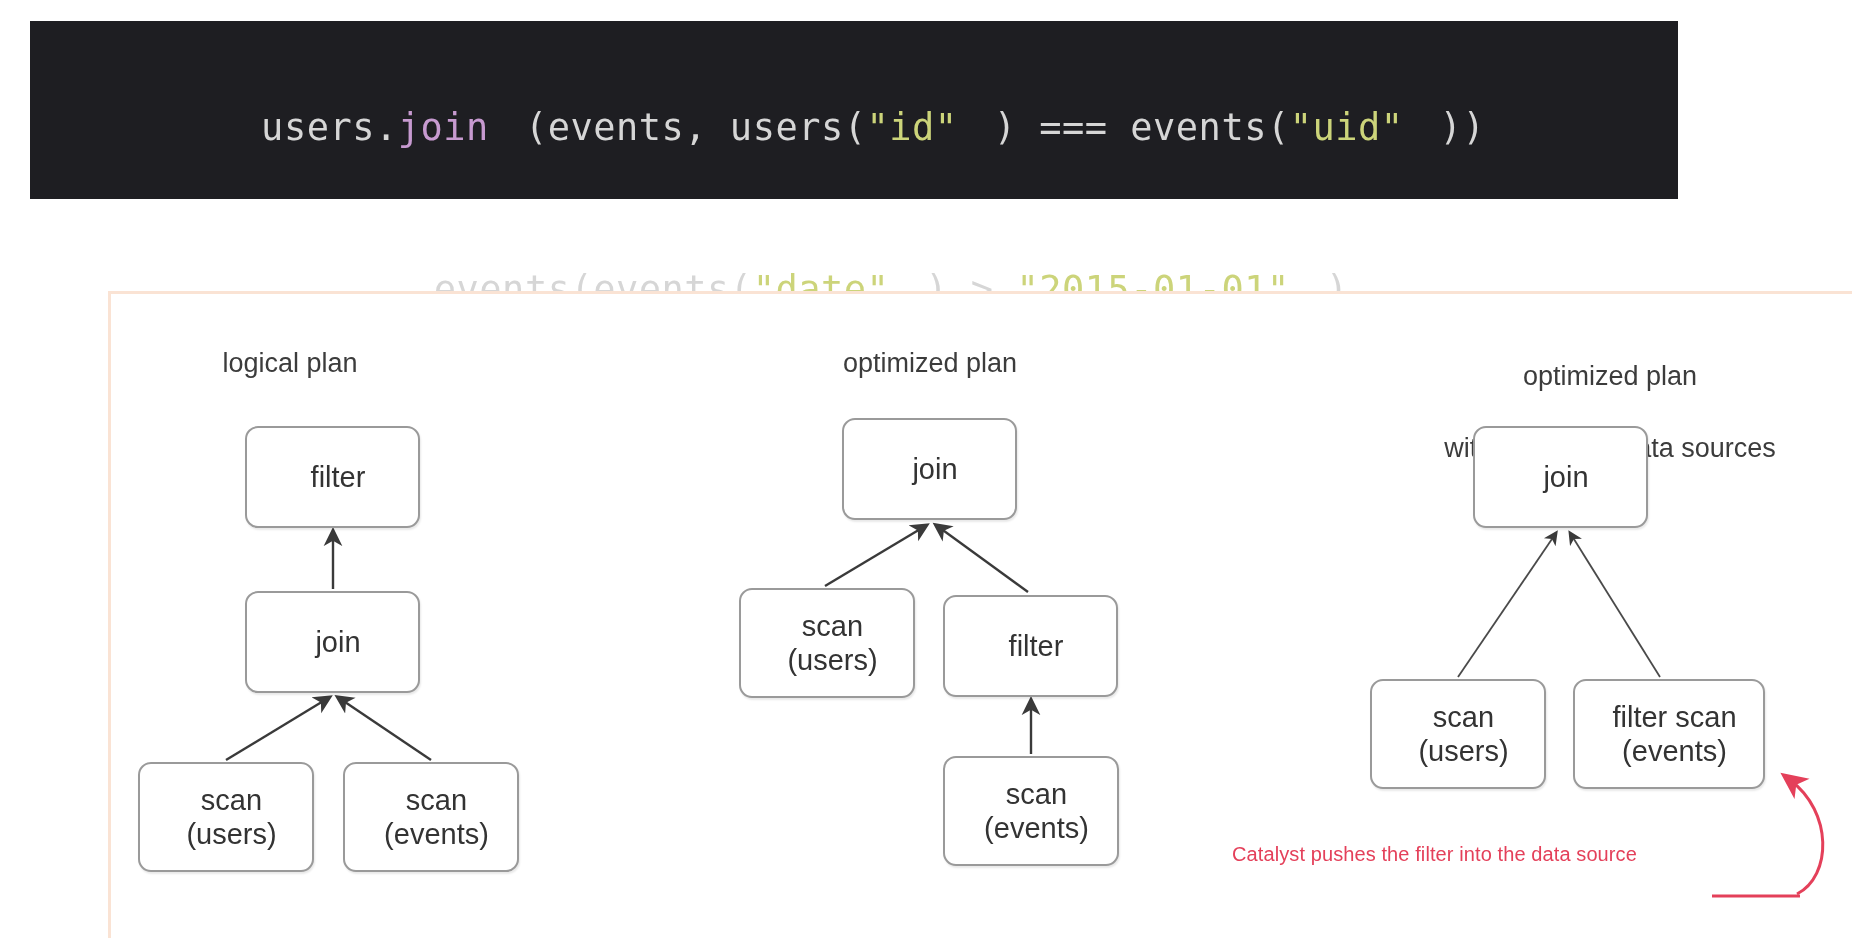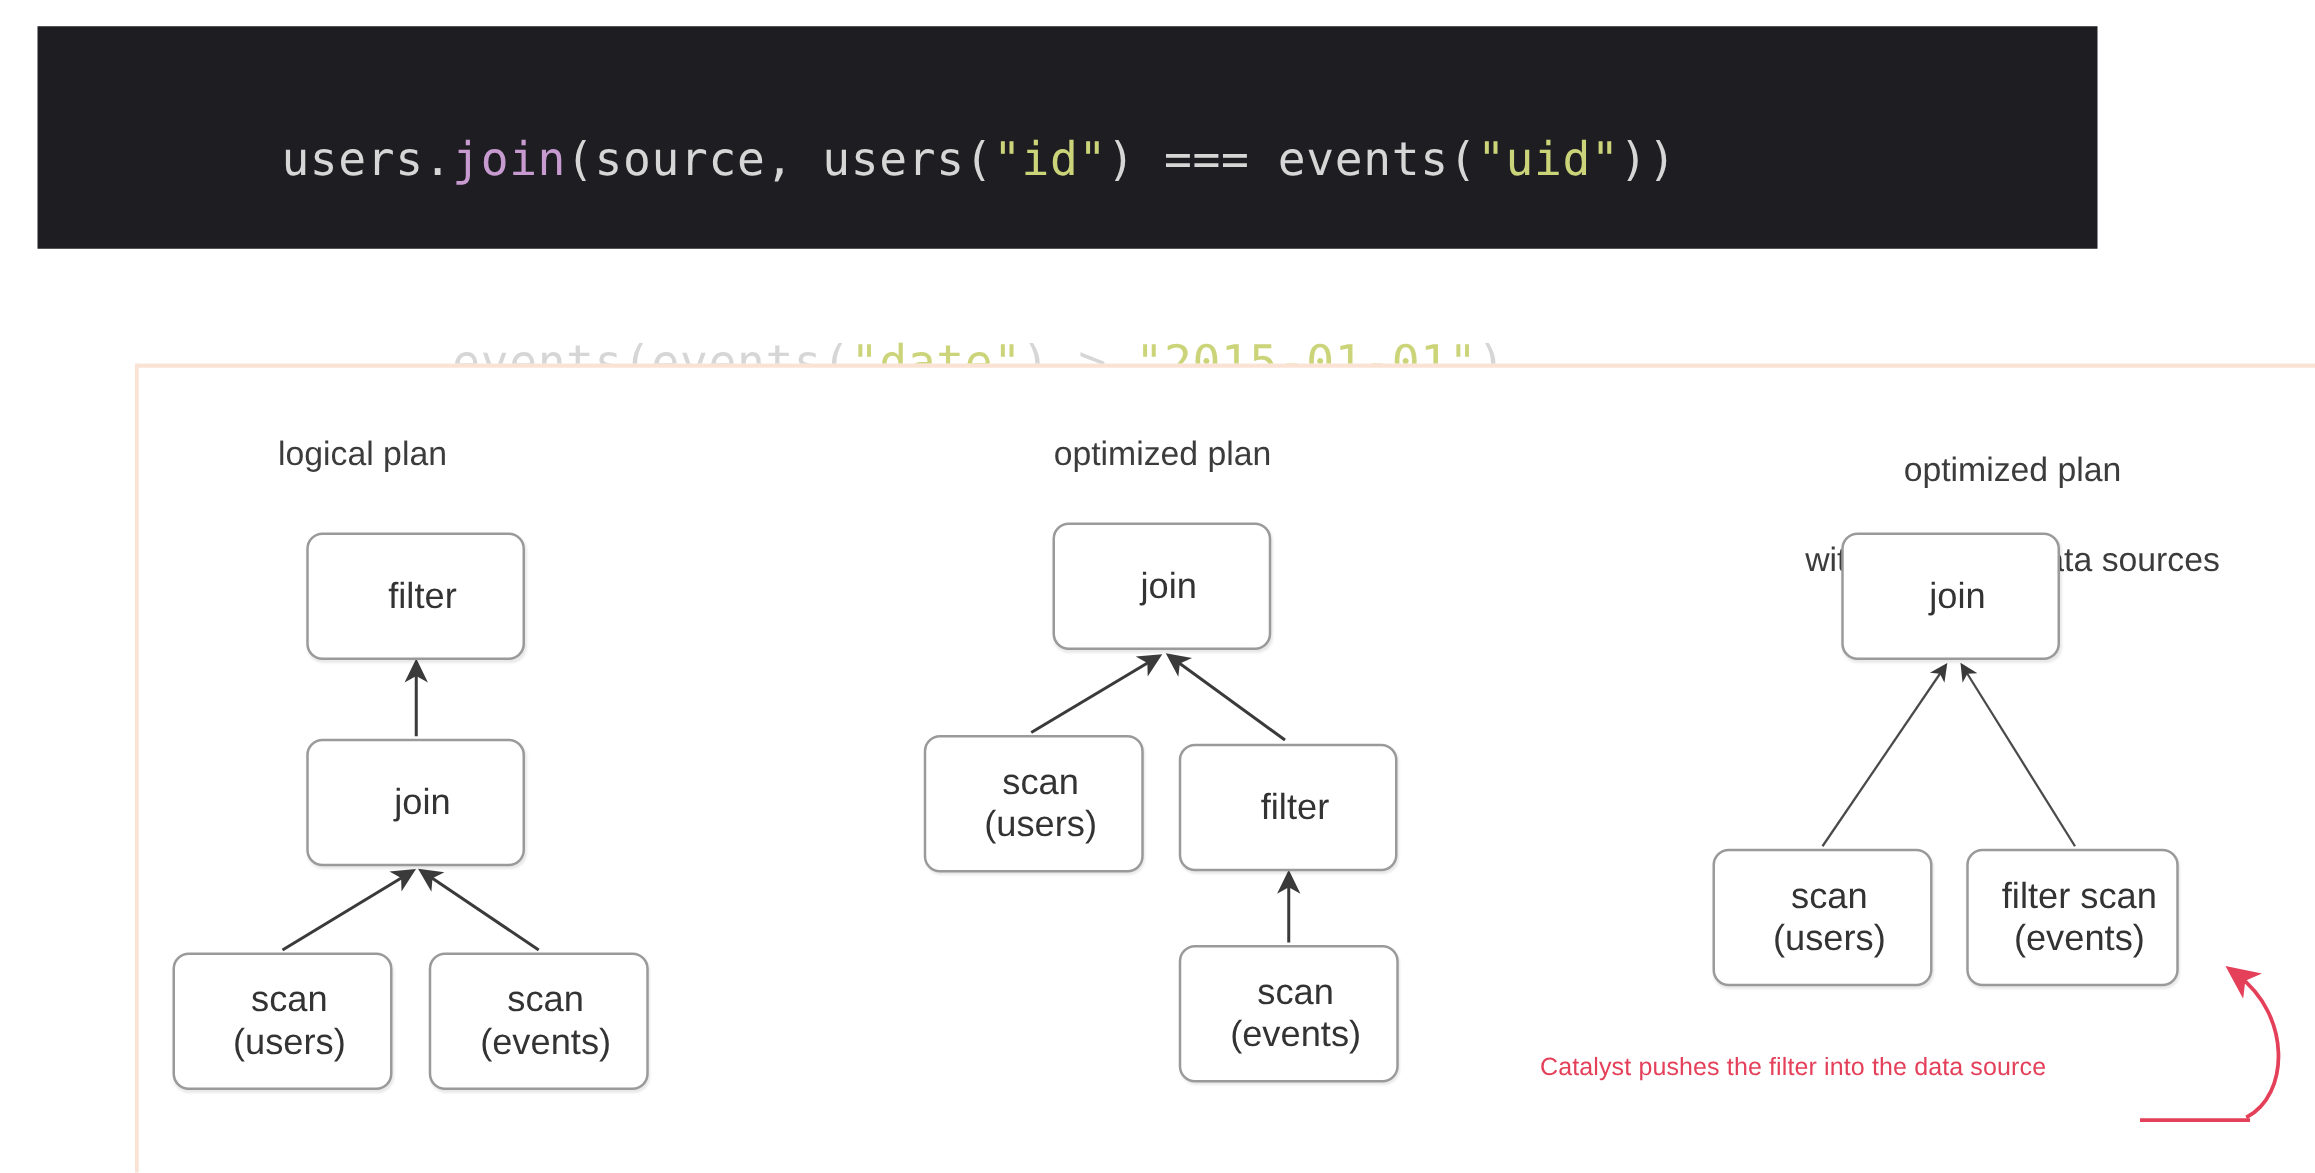--- a/index.html
+++ b/index.html
@@ -30,21 +30,21 @@
   }
   .code-line {
     font-family: "DejaVu Sans Mono", "Liberation Mono", monospace;
     font-size: 37px;
     line-height: 54px;
     letter-spacing: 0.5px;
     color: #d6d6d6;
     white-space: pre;
     padding-left: 104px;
   }
-  .tok-plain  { color: #d6d6d6; }
+  .tok-plain  { color: #d6d6d6; margin-left: 36px; }
   .tok-method { color: #c79ad0; }
   .tok-string { color: #ccd47a; }
 
   
   #plan-panel {
     position: absolute;
     left: 108px;
     top: 291px;
     width: 1760px;
     height: 660px;
@@ -115,21 +115,21 @@
     font-family: "Liberation Sans", sans-serif;
     letter-spacing: 0.1px;
   }
   #annotation div { white-space: nowrap; }
 </style>
 </head>
 <body>
 
 <div id="code-block">
   <div class="code-line">
-    <span class="tok-plain">users.</span><span class="tok-method">join</span><span class="tok-plain">(source, users(</span><span class="tok-string">"id"</span><span class="tok-plain">) === events(</span><span class="tok-string">"uid"</span><span class="tok-plain">))</span>
+    <span class="tok-plain">users.</span><span class="tok-method">join</span><span class="tok-plain">(events, users(</span><span class="tok-string">"id"</span><span class="tok-plain">) === events(</span><span class="tok-string">"uid"</span><span class="tok-plain">))</span>
   </div>
   <div class="code-line">
     <span class="tok-plain">     </span><span class="tok-plain">.events(events(</span><span class="tok-string">"date"</span><span class="tok-plain">) &gt; </span><span class="tok-string">"2015-01-01"</span><span class="tok-plain">)</span>
   </div>
 </div>
 
 <div id="plan-panel"></div>
 <div id="plan-panel-top-border"></div>
 
 <div class="plan-title" style="left:140px; top:345px; width:300px;">logical plan</div>
@@ -184,18 +184,18 @@
 <div class="node" style="left:842px; top:418px; width:175px; height:102px;">join</div>
 <div class="node" style="left:739px; top:588px; width:176px; height:110px;">scan
 (users)</div>
 <div class="node" style="left:943px; top:595px; width:175px; height:102px;">filter</div>
 <div class="node" style="left:943px; top:756px; width:176px; height:110px;">scan
 (events)</div>
 
 <div class="node" style="left:1473px; top:426px; width:175px; height:102px;">join</div>
 <div class="node" style="left:1370px; top:679px; width:176px; height:110px;">scan
 (users)</div>
-<div class="node" style="left:1573px; top:679px; width:170px; height:110px;">filter scan
+<div class="node" style="left:1573px; top:679px; width:192px; height:110px;">filter scan
 (events)</div>
 
 <div id="annotation">
   <div>Catalyst pushes the filter into the data source</div>
 </div>
 
 </body></html>

